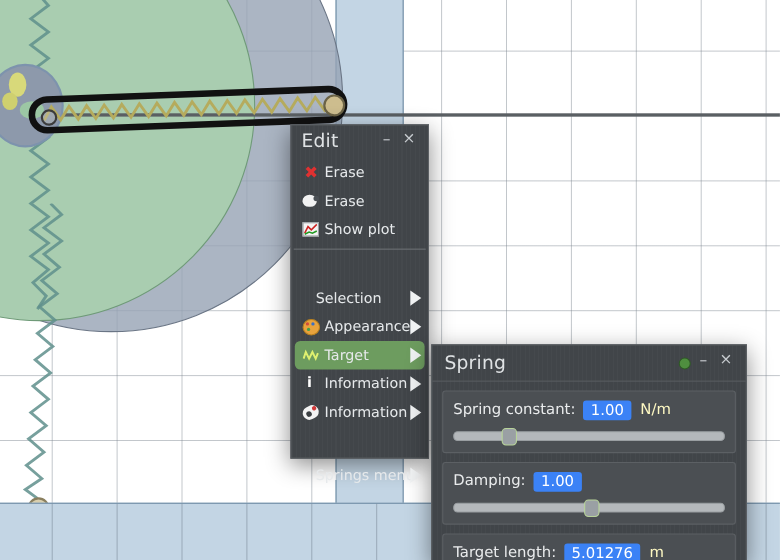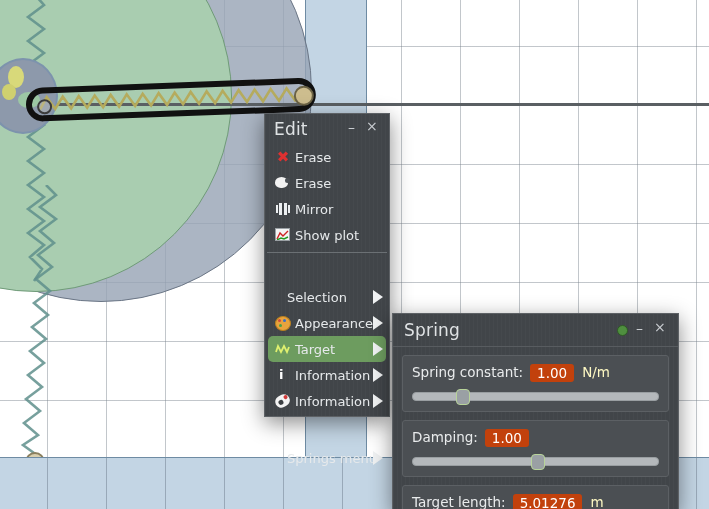--- a/index.html
+++ b/index.html
@@ -110,21 +110,21 @@
   #spring-panel .hdr .t{position:absolute;left:11px;top:6px;}
   #spring-panel .hdr .dot{position:absolute;left:224px;top:11px;width:9px;height:9px;
     border-radius:50%;background:#4f8f3f;border:1px solid #2f5a26;}
   #spring-panel .hdr .min{position:absolute;left:243px;top:7px;}
   #spring-panel .hdr .cls{position:absolute;left:261px;top:6px;}
 
   .group{margin:8px 9px 0 9px;background:#4b4f53;border:1px solid #5c6064;
     border-radius:3px;padding:8px 9px 9px 9px;}
   .row{display:flex;font-size:13.5px;color:#e9ebec;white-space:nowrap;}
   .row .lab{margin-right:7px;}
-  .valbox{background:#c2410c;color:#ffffff;border-radius:3px;padding:1px 7px;
+  .valbox{background:#3b82f6;color:#ffffff;border-radius:3px;padding:1px 7px;
     font-size:13.5px;line-height:16px;min-width:30px;text-align:center;}
   .unit{margin-left:8px;color:#fef9c3;}
   .slider{position:relative;margin-top:9px;height:11px;}
   .track{position:absolute;left:0;top:1px;width:100%;height:9px;border-radius:4px;
     background:#b4b8bb;border:1px solid #999ea1;box-sizing:border-box;}
   .knob{position:absolute;top:-2px;width:14px;height:16px;border-radius:4px;
     background:#9aa0a4;border:1.5px solid #b8d49a;box-sizing:border-box;cursor:pointer;}
 </style>
 </head>
 <body>
@@ -180,31 +180,20 @@
     <span class="lbl">Erase</span>
   </div>
   <div class="mitem">
     <span class="ico">
         <span class="ic-clone"></span>
       </span>
     <span class="lbl">Erase</span>
   </div>
   <div class="mitem">
     <span class="ico">
-        <span class="ic-mirror">
-      <i style="left:0;width:2px;height:8px;top:2px;"></i>
-      <i style="left:3px;width:3px;height:12px;top:0;"></i>
-      <i style="left:8px;width:3px;height:12px;top:0;"></i>
-      <i style="left:12px;width:2px;height:8px;top:2px;"></i>
-    </span>
-      </span>
-    <span class="lbl">Mirror</span>
-  </div>
-  <div class="mitem">
-    <span class="ico">
         <span class="ic-plot">
       <svg width="13" height="11" viewBox="0 0 13 11">
         <polyline points="1,9 4,3 7,6 12,1" fill="none" stroke="#cc2222" stroke-width="1.4"></polyline>
         <polyline points="1,10 5,8 8,9 12,7" fill="none" stroke="#229922" stroke-width="1.4"></polyline>
       </svg>
     </span>
       </span>
     <span class="lbl">Show plot</span>
   </div>
 

